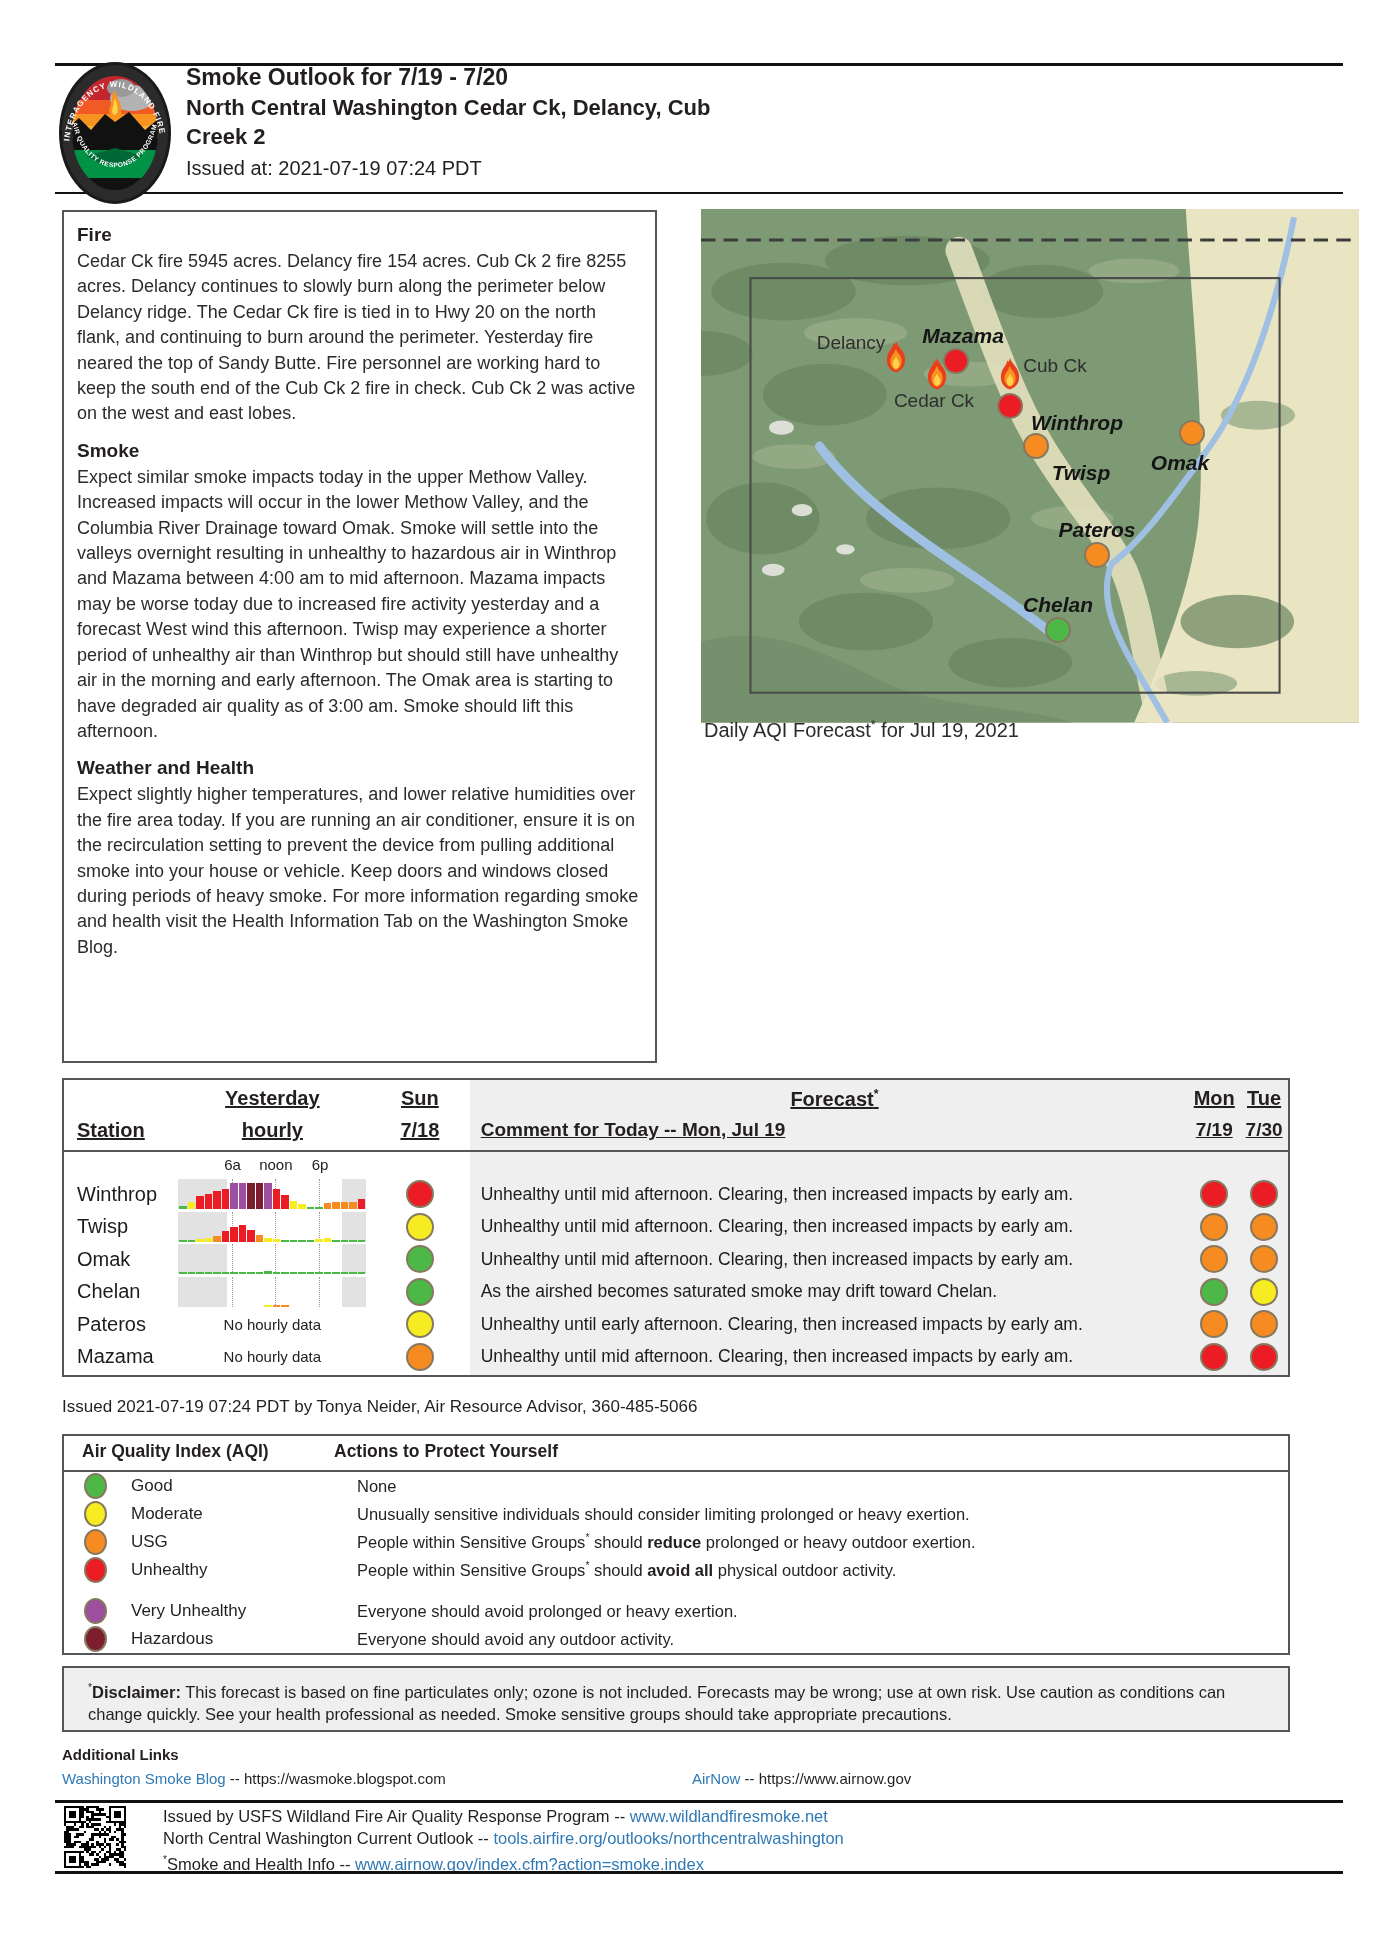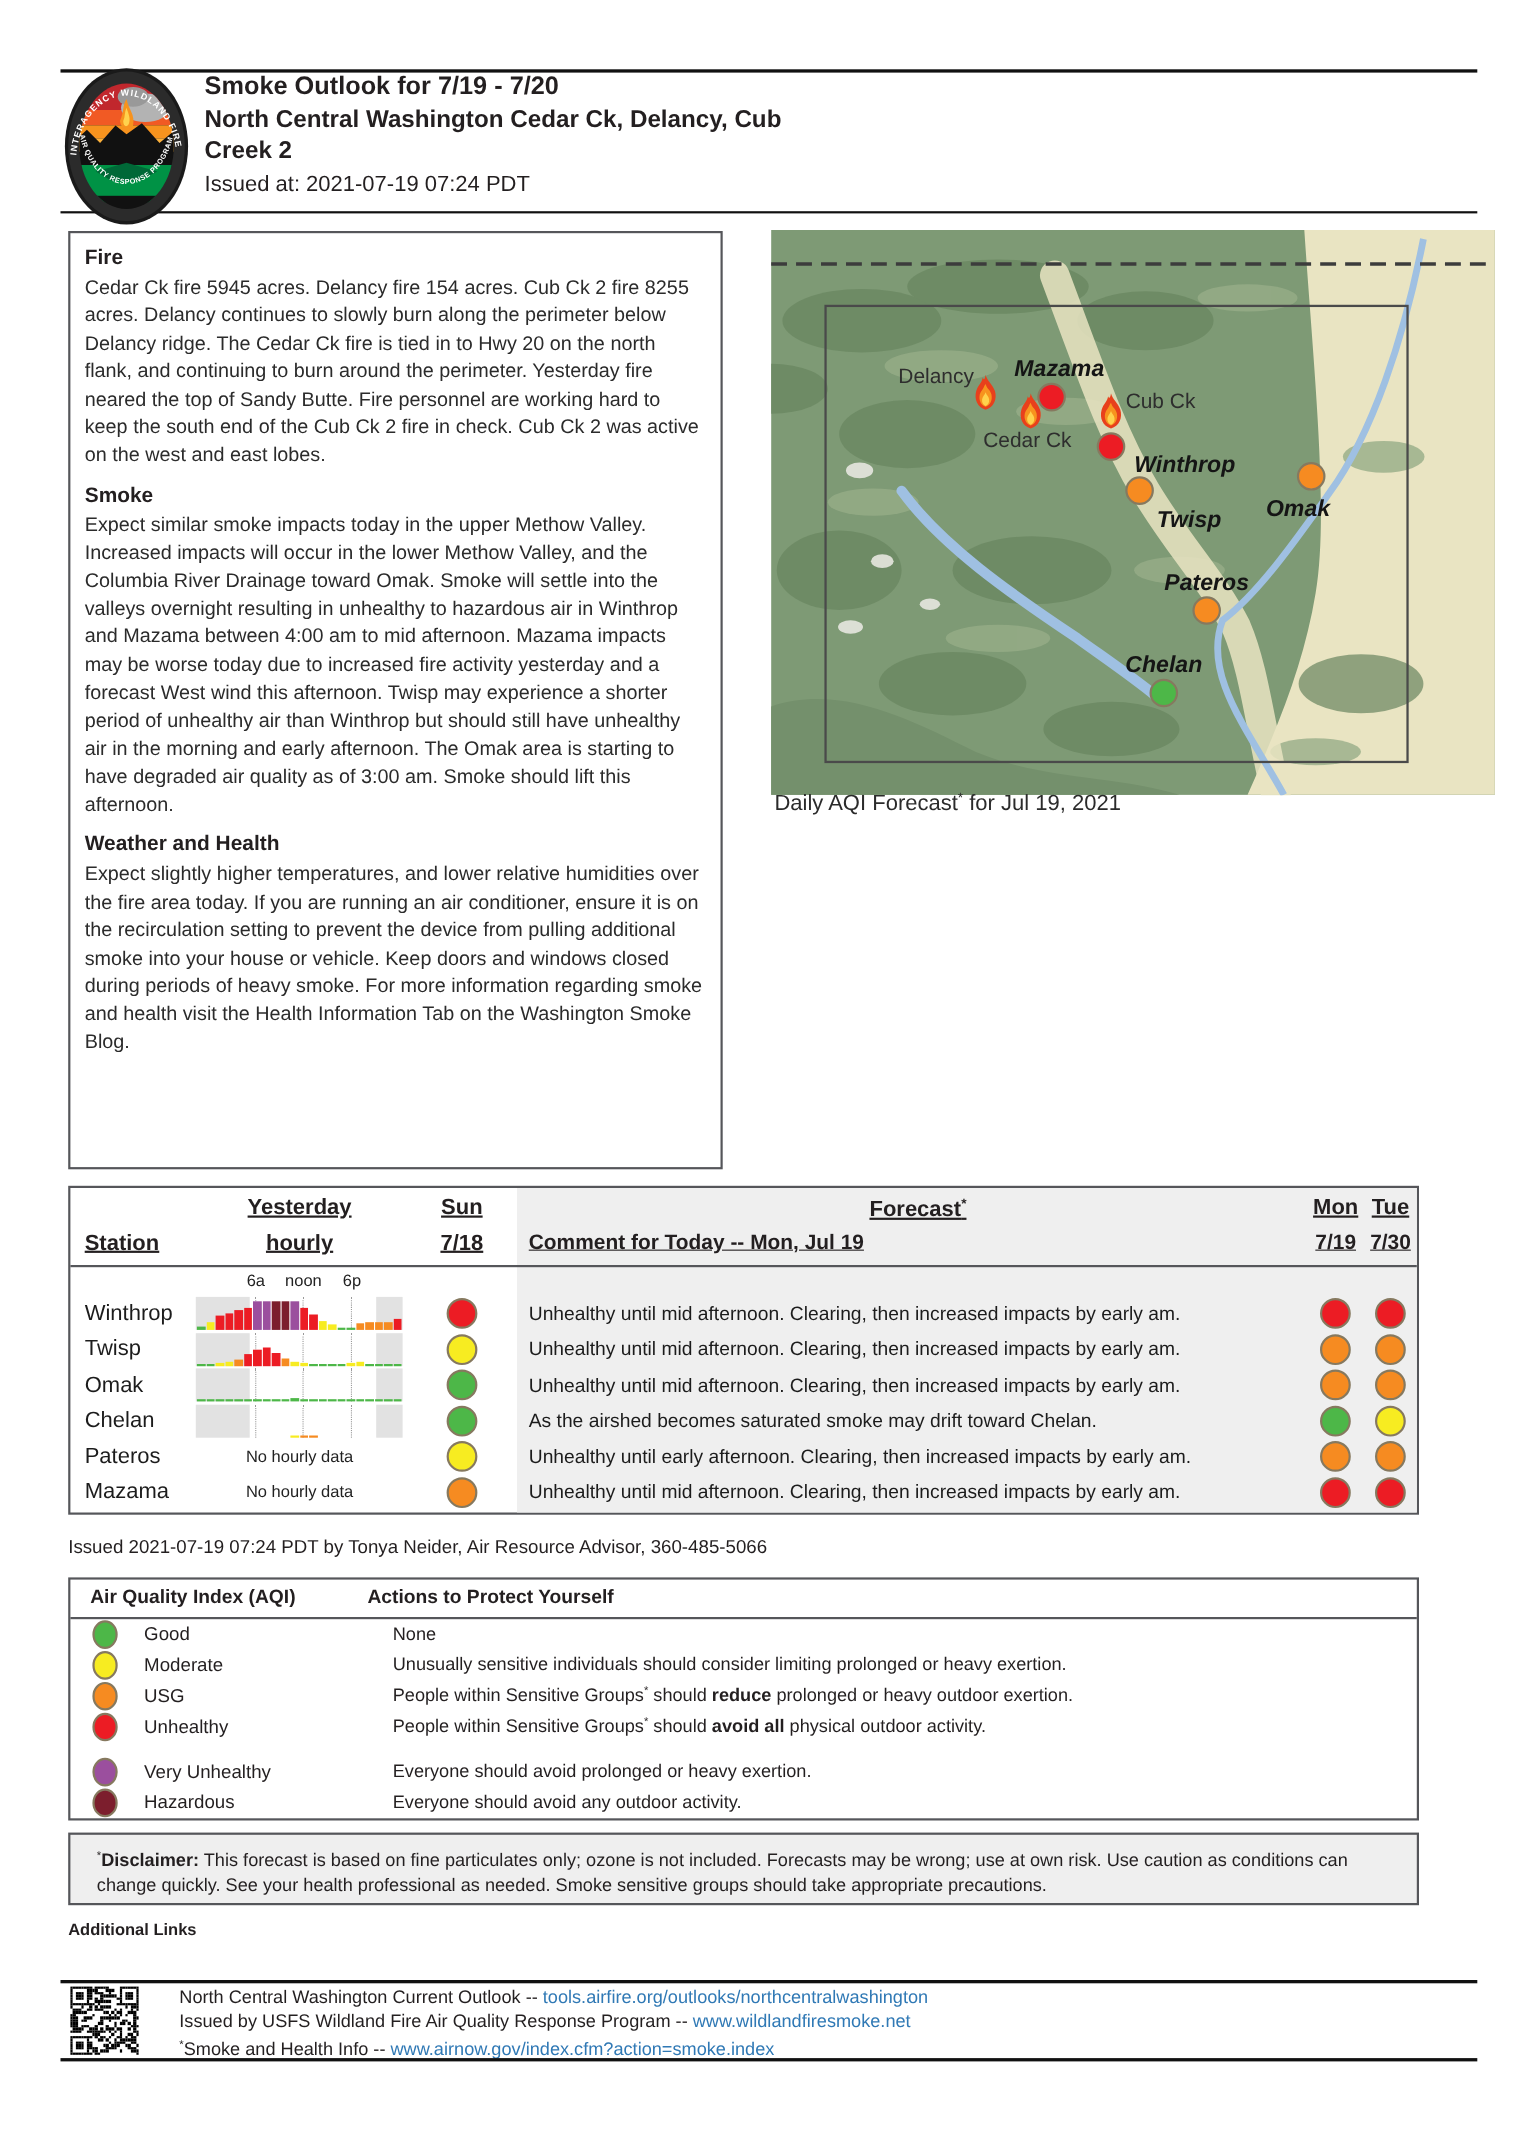--- a/index.html
+++ b/index.html
@@ -488,20 +488,26 @@
     <span class="lg-action"><span class="a-pre">Everyone should avoid any outdoor activity.</span><sup class="a-sup"></sup><span class="a-mid"></span><b class="a-bold"></b><span class="a-post"></span></span>
   </div>
 </div>
   </div>
 
   <div class="disclaimer">
     <sup>*</sup><b>Disclaimer:</b><span> This forecast is based on fine particulates only; ozone is not included. Forecasts may be wrong; use at own risk. Use caution as conditions can change quickly. See your health professional as needed. Smoke sensitive groups should take appropriate precautions.</span>
   </div>
 
   <div class="addl-head">Additional Links</div>
+  <div class="addl-line">
+    <a class="lnk">Washington Smoke Blog</a><span> -- https://wasmoke.blogspot.com</span>
+    <span class="addl-right" style="position:absolute;">
+      <a class="lnk">AirNow</a><span> -- https://www.airnow.gov</span>
+    </span>
+  </div>
 
   <div class="hrule" style="top:1800px; height:3px;"></div>
   <div class="qr" id="qr">
       <b></b>
       <b></b>
       <b></b>
       <b></b>
       <b></b>
       <b></b>
       <b></b>
@@ -1118,19 +1124,19 @@
       <s></s>
       <s></s>
       <s></s>
       <s></s>
       <s></s>
       <s></s>
       <s></s>
       <b></b>
     </div>
   <div class="foot-text">
+    <div><span>Issued by USFS Wildland Fire Air Quality Response Program -- </span><a class="lnk">www.wildlandfiresmoke.net</a></div>
     <div><span>North Central Washington Current Outlook -- </span><a class="lnk">tools.airfire.org/outlooks/northcentralwashington</a></div>
-    <div><span>Issued by USFS Wildland Fire Air Quality Response Program -- </span><a class="lnk">www.wildlandfiresmoke.net</a></div>
     <div><sup>*</sup><span>Smoke and Health Info -- </span><a class="lnk">www.airnow.gov/index.cfm?action=smoke.index</a></div>
   </div>
   <div class="hrule" style="top:1871px; height:3px;"></div>
 
 </div>
 
 </body></html>

